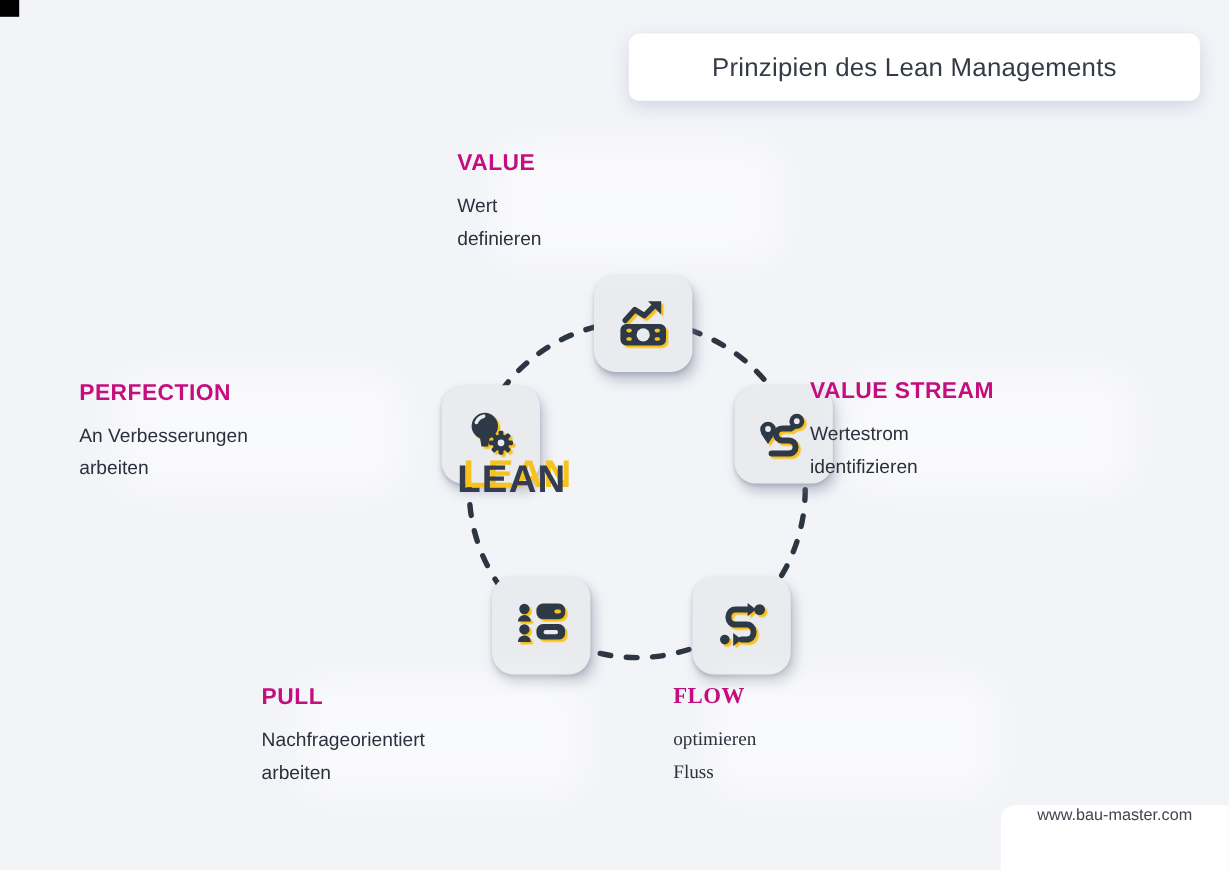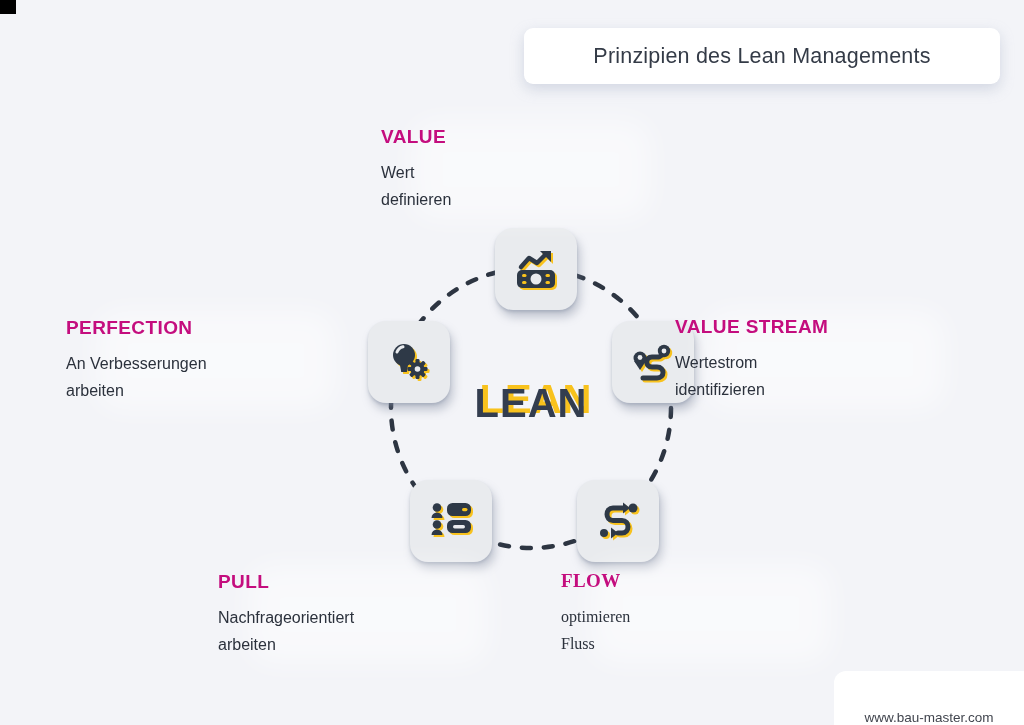--- a/index.html
+++ b/index.html
@@ -37,21 +37,21 @@
   .icon-card svg { filter:drop-shadow(2.5px 2.5px 0 #f8c21d); }
   #card-value        { left:495px; top:228px; }
   #card-perfection   { left:368px; top:321px; }
   #card-value-stream { left:612px; top:321px; }
   #card-pull         { left:410px; top:480px; }
   #card-flow         { left:577px; top:480px; }
 
   
   .lean-wordmark {
     position:absolute; left:381px; top:381px; width:300px;
-    text-align:center; font-size:40px; font-weight:800; letter-spacing:1px;
+    font-size:32px; font-weight:800; letter-spacing:1px;
     color:#333d4f; text-shadow:5px -4px 0 #f8c21d;
   }
 
   
   .label { position:absolute; width:300px; text-align:left; z-index:2; }
   .label::before {
     content:""; position:absolute; inset:-6px 30px; z-index:-1;
     background:rgba(255,255,255,0.5); filter:blur(14px); border-radius:24px;
   }
   .label .heading {
@@ -62,21 +62,21 @@
   #label-value        { left:381px; top:126px; }
   #label-perfection   { left:66px;  top:317px; }
   #label-value-stream { left:675px; top:316px; }
   #label-pull         { left:218px; top:571px; }
   #label-flow         { left:561px; top:570px;font-family:Liberation Serif, serif; }
 
   
   .watermark-card {
     position:absolute; right:0; bottom:0; width:190px; height:54px;
     background:#ffffff; border-top-left-radius:12px;
-    display:flex; align-items:flex-end; justify-content:center;
+    display:flex; align-items:flex-start; justify-content:center;
   }
   .watermark-card span { font-size:13.5px; color:#41454e; }
 </style>
 </head>
 <body>
 
 <div class="canvas">
 
   <div class="corner-mark"></div>
 

